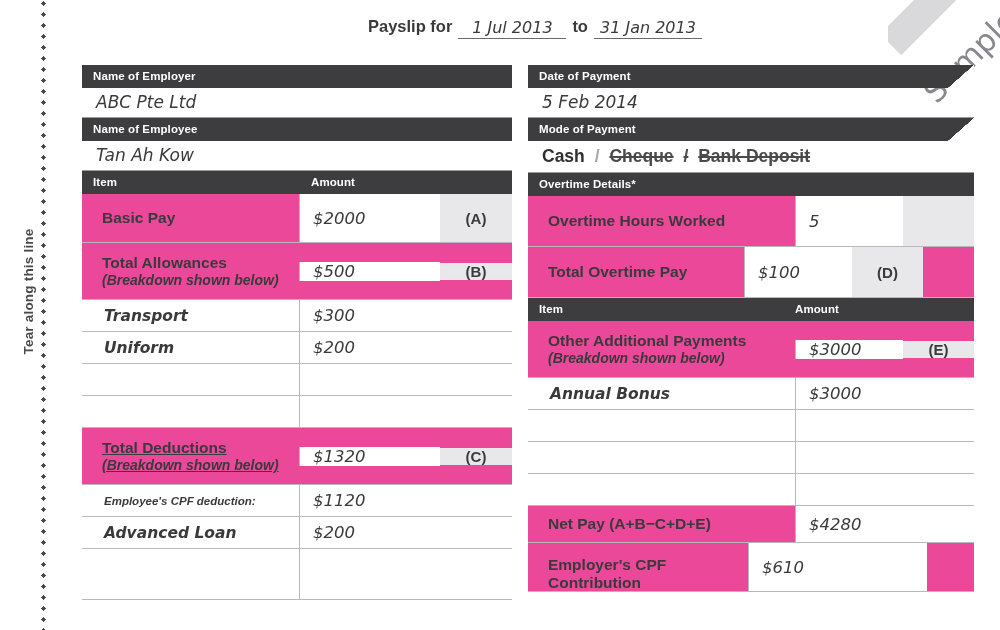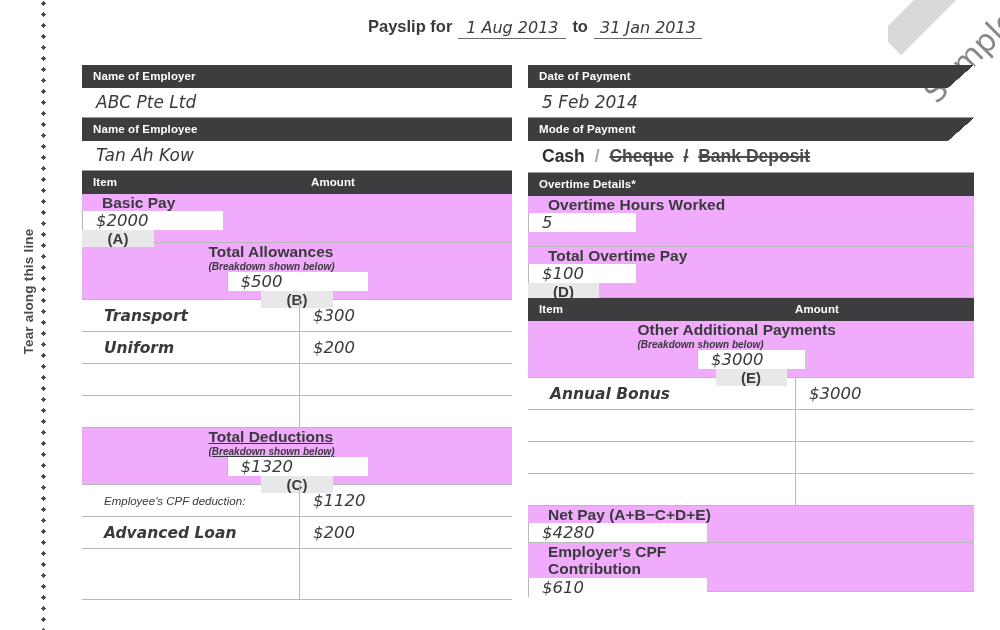--- a/index.html
+++ b/index.html
@@ -98,36 +98,36 @@
   .mode .sel{color:#2f2f31;}
   .mode .sep{color:#a8a8aa;margin:0 5px;font-weight:bold;}
   .mode .off{text-decoration:line-through;text-decoration-thickness:1.6px;color:#4a4a4c;}
 
   
   .row{display:flex;border-bottom:1px solid #b9b9bb;}
   .row .c-item{box-sizing:border-box;}
   .row .c-amt{box-sizing:border-box;border-left:1px solid #b9b9bb;}
   .row .c-code{box-sizing:border-box;}
 
-  .row.main{background:#f0abfc;flex-direction:column;}
+  .row.main{background:#ec4899;}
   .row.main .c-amt{background:#ffffff;}
   .row.main .c-code{background:#e8e8ea;}
   .row.sub{background:#ffffff;}
   .row.sub .c-code{background:#ffffff;}
 
   .c-item{display:flex;flex-direction:column;justify-content:center;}
   .c-amt{display:flex;align-items:center;padding-left:13px;font-size:16.5px;}
   .c-code{display:flex;align-items:center;justify-content:center;font-size:15px;font-weight:bold;}
 
   .main .c-item{padding-left:20px;}
   .main .lab{font-size:15.5px;font-weight:bold;line-height:1.12;}
-  .main .sub-note{font-size:10px;font-style:italic;font-weight:bold;margin-top:1px;}
+  .main .sub-note{font-size:14px;font-style:italic;font-weight:bold;margin-top:1px;}
   .sub .c-item{padding-left:22px;}
   .sub .lab{font-size:15.5px;font-weight:bold;}
-  .lab.printed{font-size:11.5px;font-style:italic;font-weight:normal;}
+  .lab.printed{font-size:11.5px;font-style:italic;font-weight:bold;}
   .h56{height:56px;align-items:center;}
   .h31{height:31px;}
   .h50{height:50px;}
   .h36{height:36px;}
   .h48{height:48px;}
 </style>
 </head>
 <body>
 
 <div class="page">
@@ -135,21 +135,21 @@
   <div class="tear-dots"></div>
   <div class="tear-label">Tear along this line</div>
 
   <div class="ribbon">
     <div class="band"></div>
   </div>
   <div class="sample-text">Sample</div>
 
   <div class="title-row">
     <span class="lbl">Payslip for</span>
-    <span class="hw-line hw">1 Aug 2013</span>
+    <span class="hw-line hw">1 Jul 2013</span>
     <span class="lbl">to</span>
     <span class="hw-line hw">31 Jan 2013</span>
   </div>
 
   <div class="col col-left">
 
     <div class="bar">Name of Employer</div>
     <div class="value-line hw">ABC Pte Ltd</div>
 
     <div class="bar">Name of Employee</div>
@@ -311,21 +311,21 @@
         </div>
       </div>
     <div id="right-totals">
         <div class="row main h36">
           <div class="c-item" style="width: 267px; padding-left: 20px;">
             <div class="lab" style="white-space: pre-line;">Net Pay (A+B−C+D+E)</div>
           </div>
           <div class="c-amt hw" style="width: 179px; background: rgb(255, 255, 255);">$4280</div>
         </div>
         <div class="row main h48">
-          <div class="c-item" style="width: 220px; ">
+          <div class="c-item" style="width: 220px;  justify-content: flex-end;">
             <div class="lab" style="white-space: pre-line;">Employer's CPF
 Contribution</div>
           </div>
           <div class="c-amt hw" style="width: 179px; background: rgb(255, 255, 255);">$610</div>
         </div>
       </div>
   </div>
 
 </div>
 

